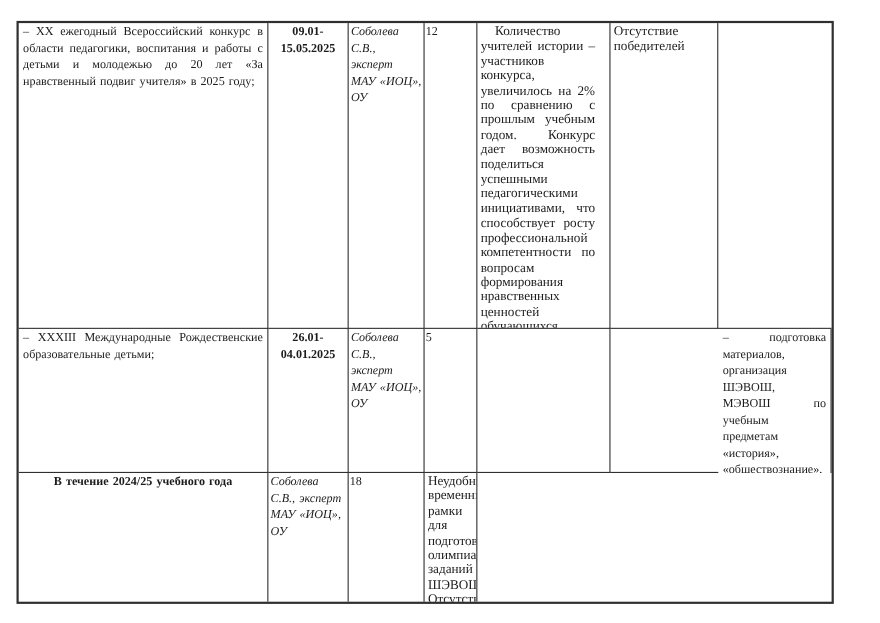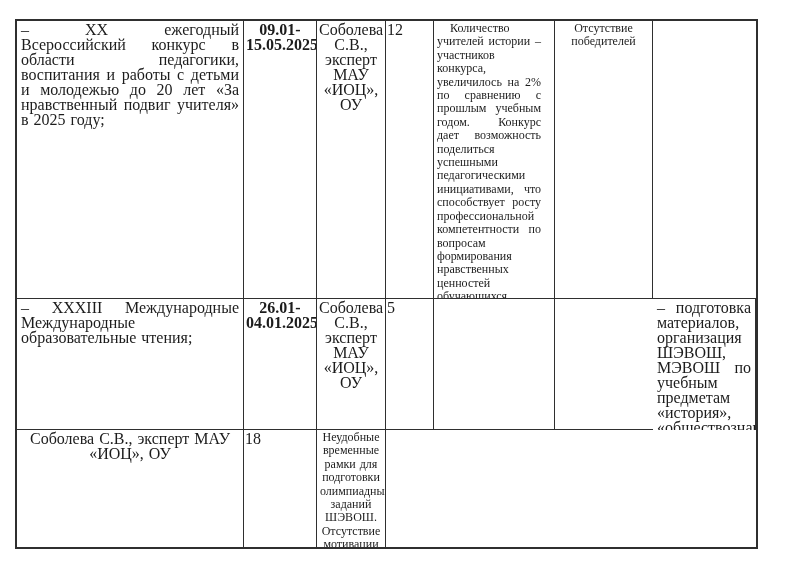--- a/index.html
+++ b/index.html
@@ -24,65 +24,65 @@
     grid-template-rows: 278px 131px 117px;
     border: 2px solid #2f2f2f;
     background: #ffffff;
   }
   .cell {
     box-sizing: border-box;
     border-right: 1px solid #2f2f2f;
     border-bottom: 1px solid #2f2f2f;
     overflow: hidden;
     padding: 1px 4px 0 4px;
-    font-size: 16px;
+    font-size: 11px;
     line-height: 15px;
     word-spacing: 1px;
   }
   .cell.last-col { border-right: none; }
   .cell.last-row { border-bottom: none; }
   .c-act  { text-align: justify; }
   .c-date { text-align: center; padding-left: 2px; padding-right: 2px; font-weight: bold; }
-  .c-resp { text-align: center; padding-left: 2px; padding-right: 2px; }
+  .c-resp { text-align: left; padding-left: 2px; padding-right: 2px; font-style: italic; }
   .c-num  { padding-left: 1px; padding-right: 1px; }
   .c-res  {
     text-align: justify;
     font-size: 12px;
     line-height: 13.4px;
     padding-left: 3px;
     padding-right: 13px;
   }
   .c-res.ind { text-indent: 13px; }
   .c-prob {
-    text-align: center;
     font-size: 12px;
     line-height: 13.4px;
     padding-left: 3px;
     padding-right: 3px;
   }
 </style>
 </head>
 <body>
 
 <div class="report-table">
 
   <div class="cell c-act">– XX ежегодный Всероссийский конкурс в области педагогики, воспитания и работы с детьми и молодежью до 20 лет «За нравственный подвиг учителя» в 2025 году;</div>
   <div class="cell c-date">09.01-15.05.2025</div>
   <div class="cell c-resp">Соболева С.В., эксперт МАУ «ИОЦ», ОУ</div>
   <div class="cell c-num">12</div>
   <div class="cell c-res ind">Количество учителей истории – участников конкурса, увеличилось на 2% по сравнению с прошлым учебным годом. Конкурс дает возможность поделиться успешными педагогическими инициативами, что способствует росту профессиональной компетентности по вопросам формирования нравственных ценностей обучающихся</div>
   <div class="cell c-prob">Отсутствие победителей</div>
   <div class="cell c-empty last-col"></div>
 
-  <div class="cell c-act">– XXXIII Международные Международные образовательные чтения;</div>
+  <div class="cell c-act">– XXXIII Международные Рождественские образовательные детьми;</div>
   <div class="cell c-date">26.01-04.01.2025</div>
   <div class="cell c-resp">Соболева С.В., эксперт МАУ «ИОЦ», ОУ</div>
   <div class="cell c-num">5</div>
   <div class="cell c-prob"></div>
   <div class="cell c-empty last-col"></div>
 
   <div class="cell c-act last-row">– подготовка материалов, организация ШЭВОШ, МЭВОШ по учебным предметам «история», «обществознание», «экономика» и «право» в составе предметно-методических комиссий; проведение консультаций по подготовке к РЭВОШ по истории;</div>
+  <div class="cell c-date last-row">В течение 2024/25 учебного года</div>
   <div class="cell c-resp last-row">Соболева С.В., эксперт МАУ «ИОЦ», ОУ</div>
   <div class="cell c-num last-row">18</div>
   <div class="cell c-prob last-row">Неудобные временные рамки для подготовки олимпиадных заданий ШЭВОШ. Отсутствие мотивации у обучающихся к участию в</div>
   <div class="cell c-empty last-col last-row"></div>
 
 </div>
 
 </body></html>

